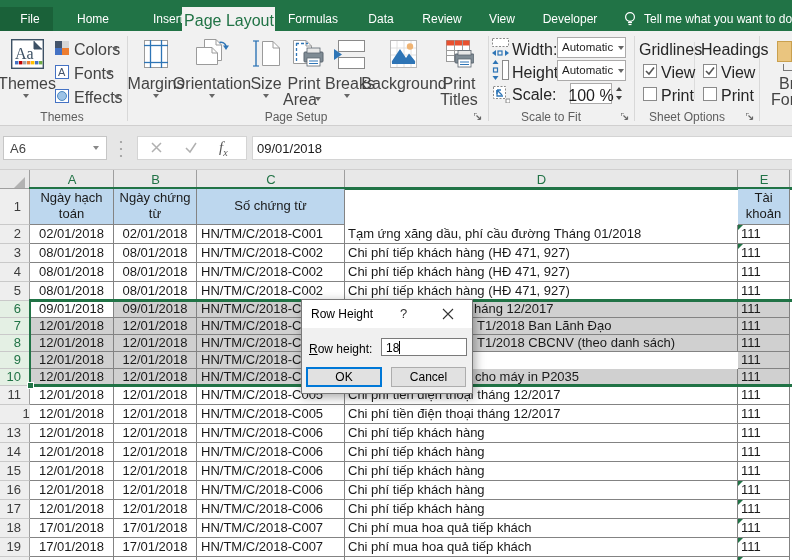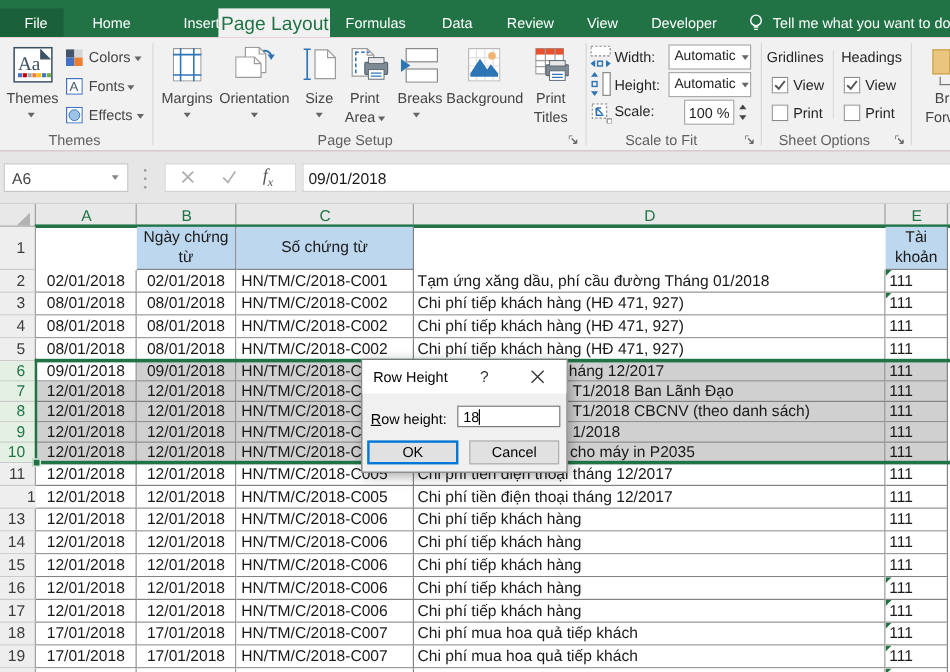--- a/index.html
+++ b/index.html
@@ -1,19 +1,19 @@
 <!DOCTYPE html>
 <html><head><meta charset="utf-8">
 <style>
 * { margin:0; padding:0; box-sizing:border-box; }
 body { font-family:"Liberation Sans", sans-serif; }
-#page { position:relative; width:792px; height:560px; overflow:hidden; background:#ec4899; }
+#page { position:relative; width:792px; height:560px; overflow:hidden; background:#b91c1c; }
 .abs { position:absolute; }
 .ctr { transform:translateX(-50%); white-space:nowrap; }
-.lbl { font-size:12px; color:#444; white-space:nowrap; }
+.lbl { font-size:16px; color:#444; white-space:nowrap; }
 .glbl { font-size:12px; color:#5e5e5e; white-space:nowrap; }
 .tab { font-size:12px; color:#fff; white-space:nowrap; }
 .arrow { width:0; height:0; border-left:3.5px solid transparent; border-right:3.5px solid transparent; border-top:4px solid #666; }
 .cell { position:absolute; font-size:13px; color:#1a1a1a; border-right:1px solid #838383; border-bottom:1px solid #838383; overflow:hidden; background:#fff; }
 .gut { position:absolute; background:#eeeeee; border-bottom:1px solid #c9c9c9; border-right:1px solid #9f9f9f; font-size:13px; color:#3c3c3c; text-align:right; padding-right:8px; }
 .tri { position:absolute; left:0; top:0; width:0; height:0; border-right:5px solid transparent; border-top:5px solid #217346; }
 </style></head>
 <body>
 <div id="page">
 
@@ -255,20 +255,21 @@
 <div class="abs ctr" style="left:155.5px;top:2px;font-size:13px;color:#217346">B</div>
 <div class="abs" style="left:196px;top:0;width:1px;height:17px;background:#9f9f9f"></div>
 <div class="abs ctr" style="left:271.0px;top:2px;font-size:13px;color:#217346">C</div>
 <div class="abs" style="left:344px;top:0;width:1px;height:17px;background:#9f9f9f"></div>
 <div class="abs ctr" style="left:541.5px;top:2px;font-size:13px;color:#217346">D</div>
 <div class="abs" style="left:737px;top:0;width:1px;height:17px;background:#9f9f9f"></div>
 <div class="abs ctr" style="left:764.0px;top:2px;font-size:13px;color:#217346">E</div>
 <div class="abs" style="left:789px;top:0;width:1px;height:17px;background:#9f9f9f"></div>
 <div class="abs" style="left:29px;top:17px;width:763px;height:2.5px;background:#217346"></div>
 <div class="gut" style="left:0;top:19px;width:30px;height:36px;line-height:35px;">1</div>
+<div class="cell" style="left:30px;top:19px;width:84px;height:36px;background:#bdd7ee;text-align:center;line-height:16px;padding-top:1px">Ngày hạch<br>toán</div>
 <div class="cell" style="left:114px;top:19px;width:83px;height:36px;background:#bdd7ee;text-align:center;line-height:16px;padding-top:1px">Ngày chứng<br>từ</div>
 <div class="cell" style="left:197px;top:19px;width:148px;height:36px;background:#bdd7ee;text-align:center;line-height:34px">Số chứng từ</div>
 <div class="cell" style="left:738px;top:19px;width:52px;height:36px;background:#bdd7ee;text-align:center;line-height:16px;padding-top:1px">Tài<br>khoản</div>
 <div class="gut" style="left:0;top:55px;width:30px;height:19px;line-height:18px;">2</div>
 <div class="cell" style="left:30px;top:55px;width:84px;height:19px;background:#fff;line-height:18px;text-align:center;">02/01/2018</div>
 <div class="cell" style="left:114px;top:55px;width:83px;height:19px;background:#fff;line-height:18px;text-align:center;">02/01/2018</div>
 <div class="cell" style="left:197px;top:55px;width:148px;height:19px;background:#fff;line-height:18px;padding-left:4px;">HN/TM/C/2018-C001</div>
 <div class="cell" style="left:345px;top:55px;width:393px;height:19px;background:#fff;line-height:18px;padding-left:3px;">Tạm ứng xăng dầu, phí cầu đường Tháng 01/2018</div>
 <div class="cell" style="left:738px;top:55px;width:52px;height:19px;background:#fff;line-height:18px;padding-left:3px;"><i class="tri"></i>111</div>
 <div class="gut" style="left:0;top:74px;width:30px;height:19px;line-height:18px;">3</div>
@@ -310,23 +311,20 @@
 <div class="cell" style="left:114px;top:165px;width:83px;height:17px;background:#d0d0d0;line-height:16px;text-align:center;">12/01/2018</div>
 <div class="cell" style="left:197px;top:165px;width:148px;height:17px;background:#d0d0d0;line-height:16px;padding-left:4px;">HN/TM/C/2018-C004</div>
 <div class="cell" style="left:345px;top:165px;width:393px;height:17px;background:#d0d0d0;line-height:16px;padding-left:3px;">
         <span style="position:absolute;left:132px;top:0">T1/2018 CBCNV (theo danh sách)</span>
       </div>
 <div class="cell" style="left:738px;top:165px;width:52px;height:17px;background:#d0d0d0;line-height:16px;padding-left:3px;">111</div>
 <div class="gut" style="left:0;top:182px;width:30px;height:17px;line-height:16px;background:#e4f0e4;color:#217346;">9</div>
 <div class="cell" style="left:30px;top:182px;width:84px;height:17px;background:#d0d0d0;line-height:16px;text-align:center;">12/01/2018</div>
 <div class="cell" style="left:114px;top:182px;width:83px;height:17px;background:#d0d0d0;line-height:16px;text-align:center;">12/01/2018</div>
 <div class="cell" style="left:197px;top:182px;width:148px;height:17px;background:#d0d0d0;line-height:16px;padding-left:4px;">HN/TM/C/2018-C004</div>
-<div class="cell" style="left:345px;top:182px;width:393px;height:17px;background:#d0d0d0;line-height:16px;padding-left:3px;">
-        <span style="position:absolute;left:132px;top:0">1/2018</span>
-      </div>
 <div class="cell" style="left:738px;top:182px;width:52px;height:17px;background:#d0d0d0;line-height:16px;padding-left:3px;">111</div>
 <div class="gut" style="left:0;top:199px;width:30px;height:17px;line-height:16px;background:#e4f0e4;color:#217346;">10</div>
 <div class="cell" style="left:30px;top:199px;width:84px;height:17px;background:#d0d0d0;line-height:16px;text-align:center;">12/01/2018</div>
 <div class="cell" style="left:114px;top:199px;width:83px;height:17px;background:#d0d0d0;line-height:16px;text-align:center;">12/01/2018</div>
 <div class="cell" style="left:197px;top:199px;width:148px;height:17px;background:#d0d0d0;line-height:16px;padding-left:4px;">HN/TM/C/2018-C004</div>
 <div class="cell" style="left:345px;top:199px;width:393px;height:17px;background:#d0d0d0;line-height:16px;padding-left:3px;">
         <span style="position:absolute;left:130px;top:0">cho máy in P2035</span>
       </div>
 <div class="cell" style="left:738px;top:199px;width:52px;height:17px;background:#d0d0d0;line-height:16px;padding-left:3px;">111</div>
 <div class="gut" style="left:0;top:216px;width:30px;height:19px;line-height:18px;">11</div>

